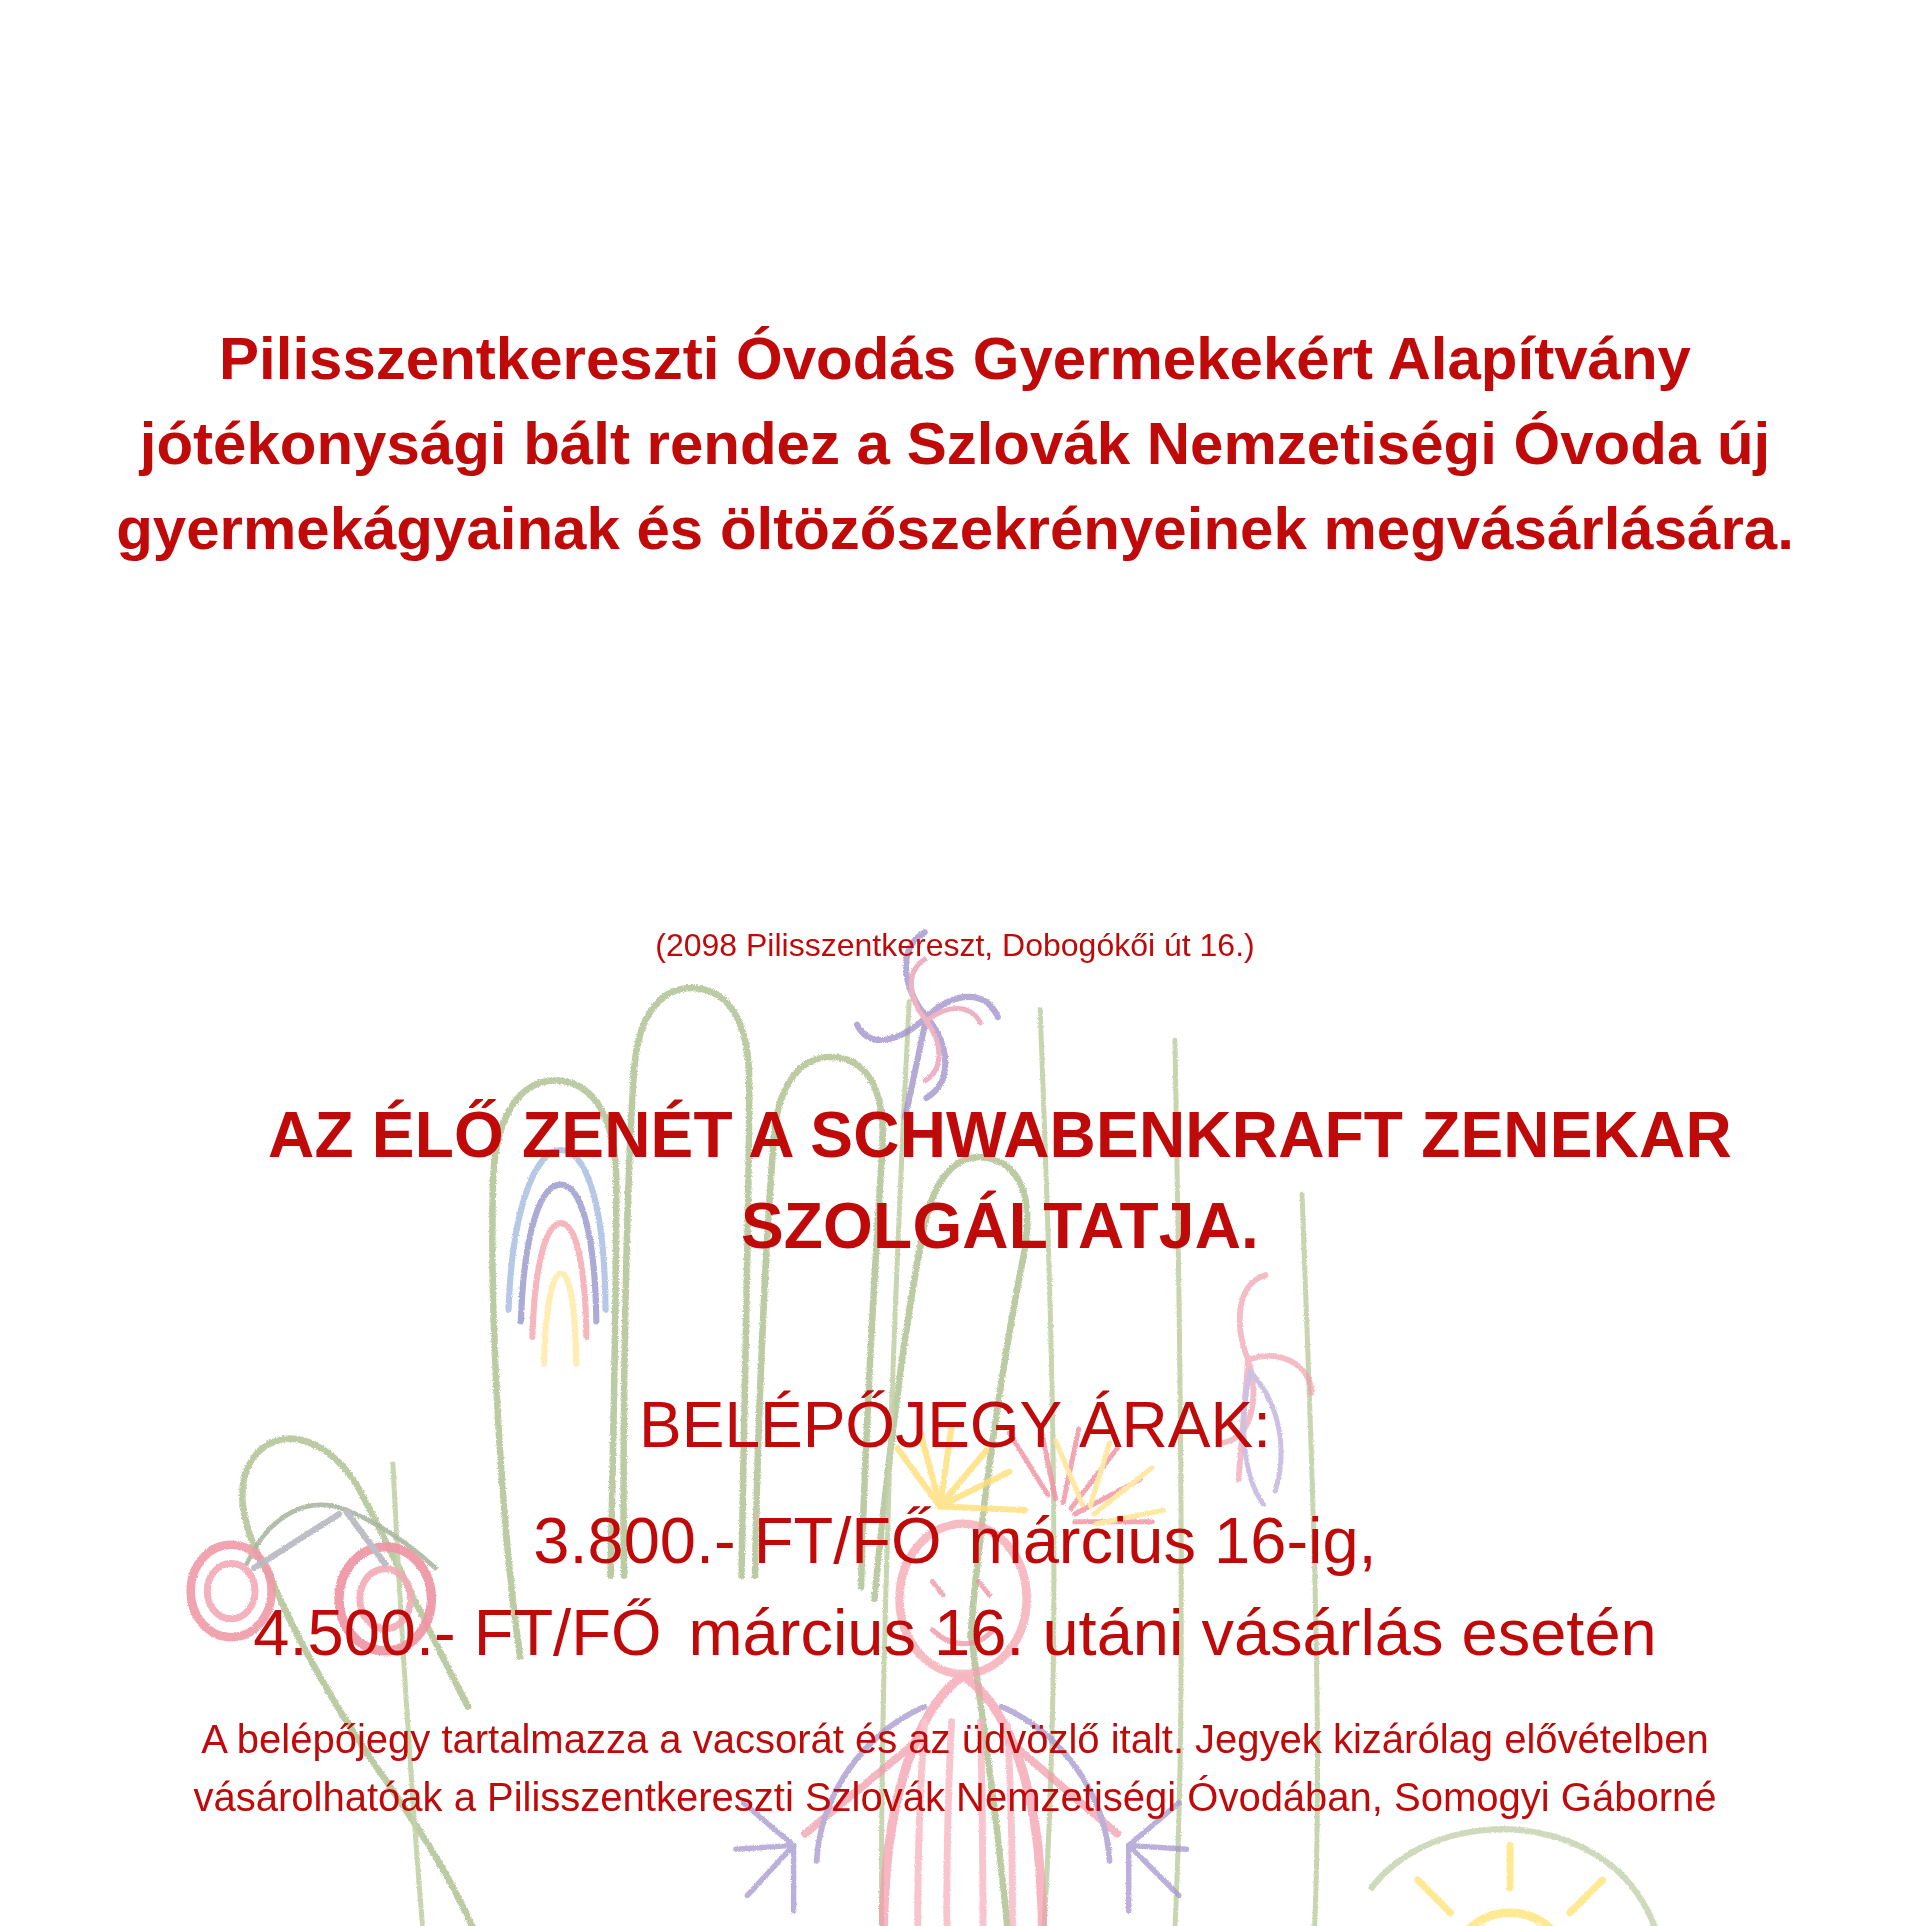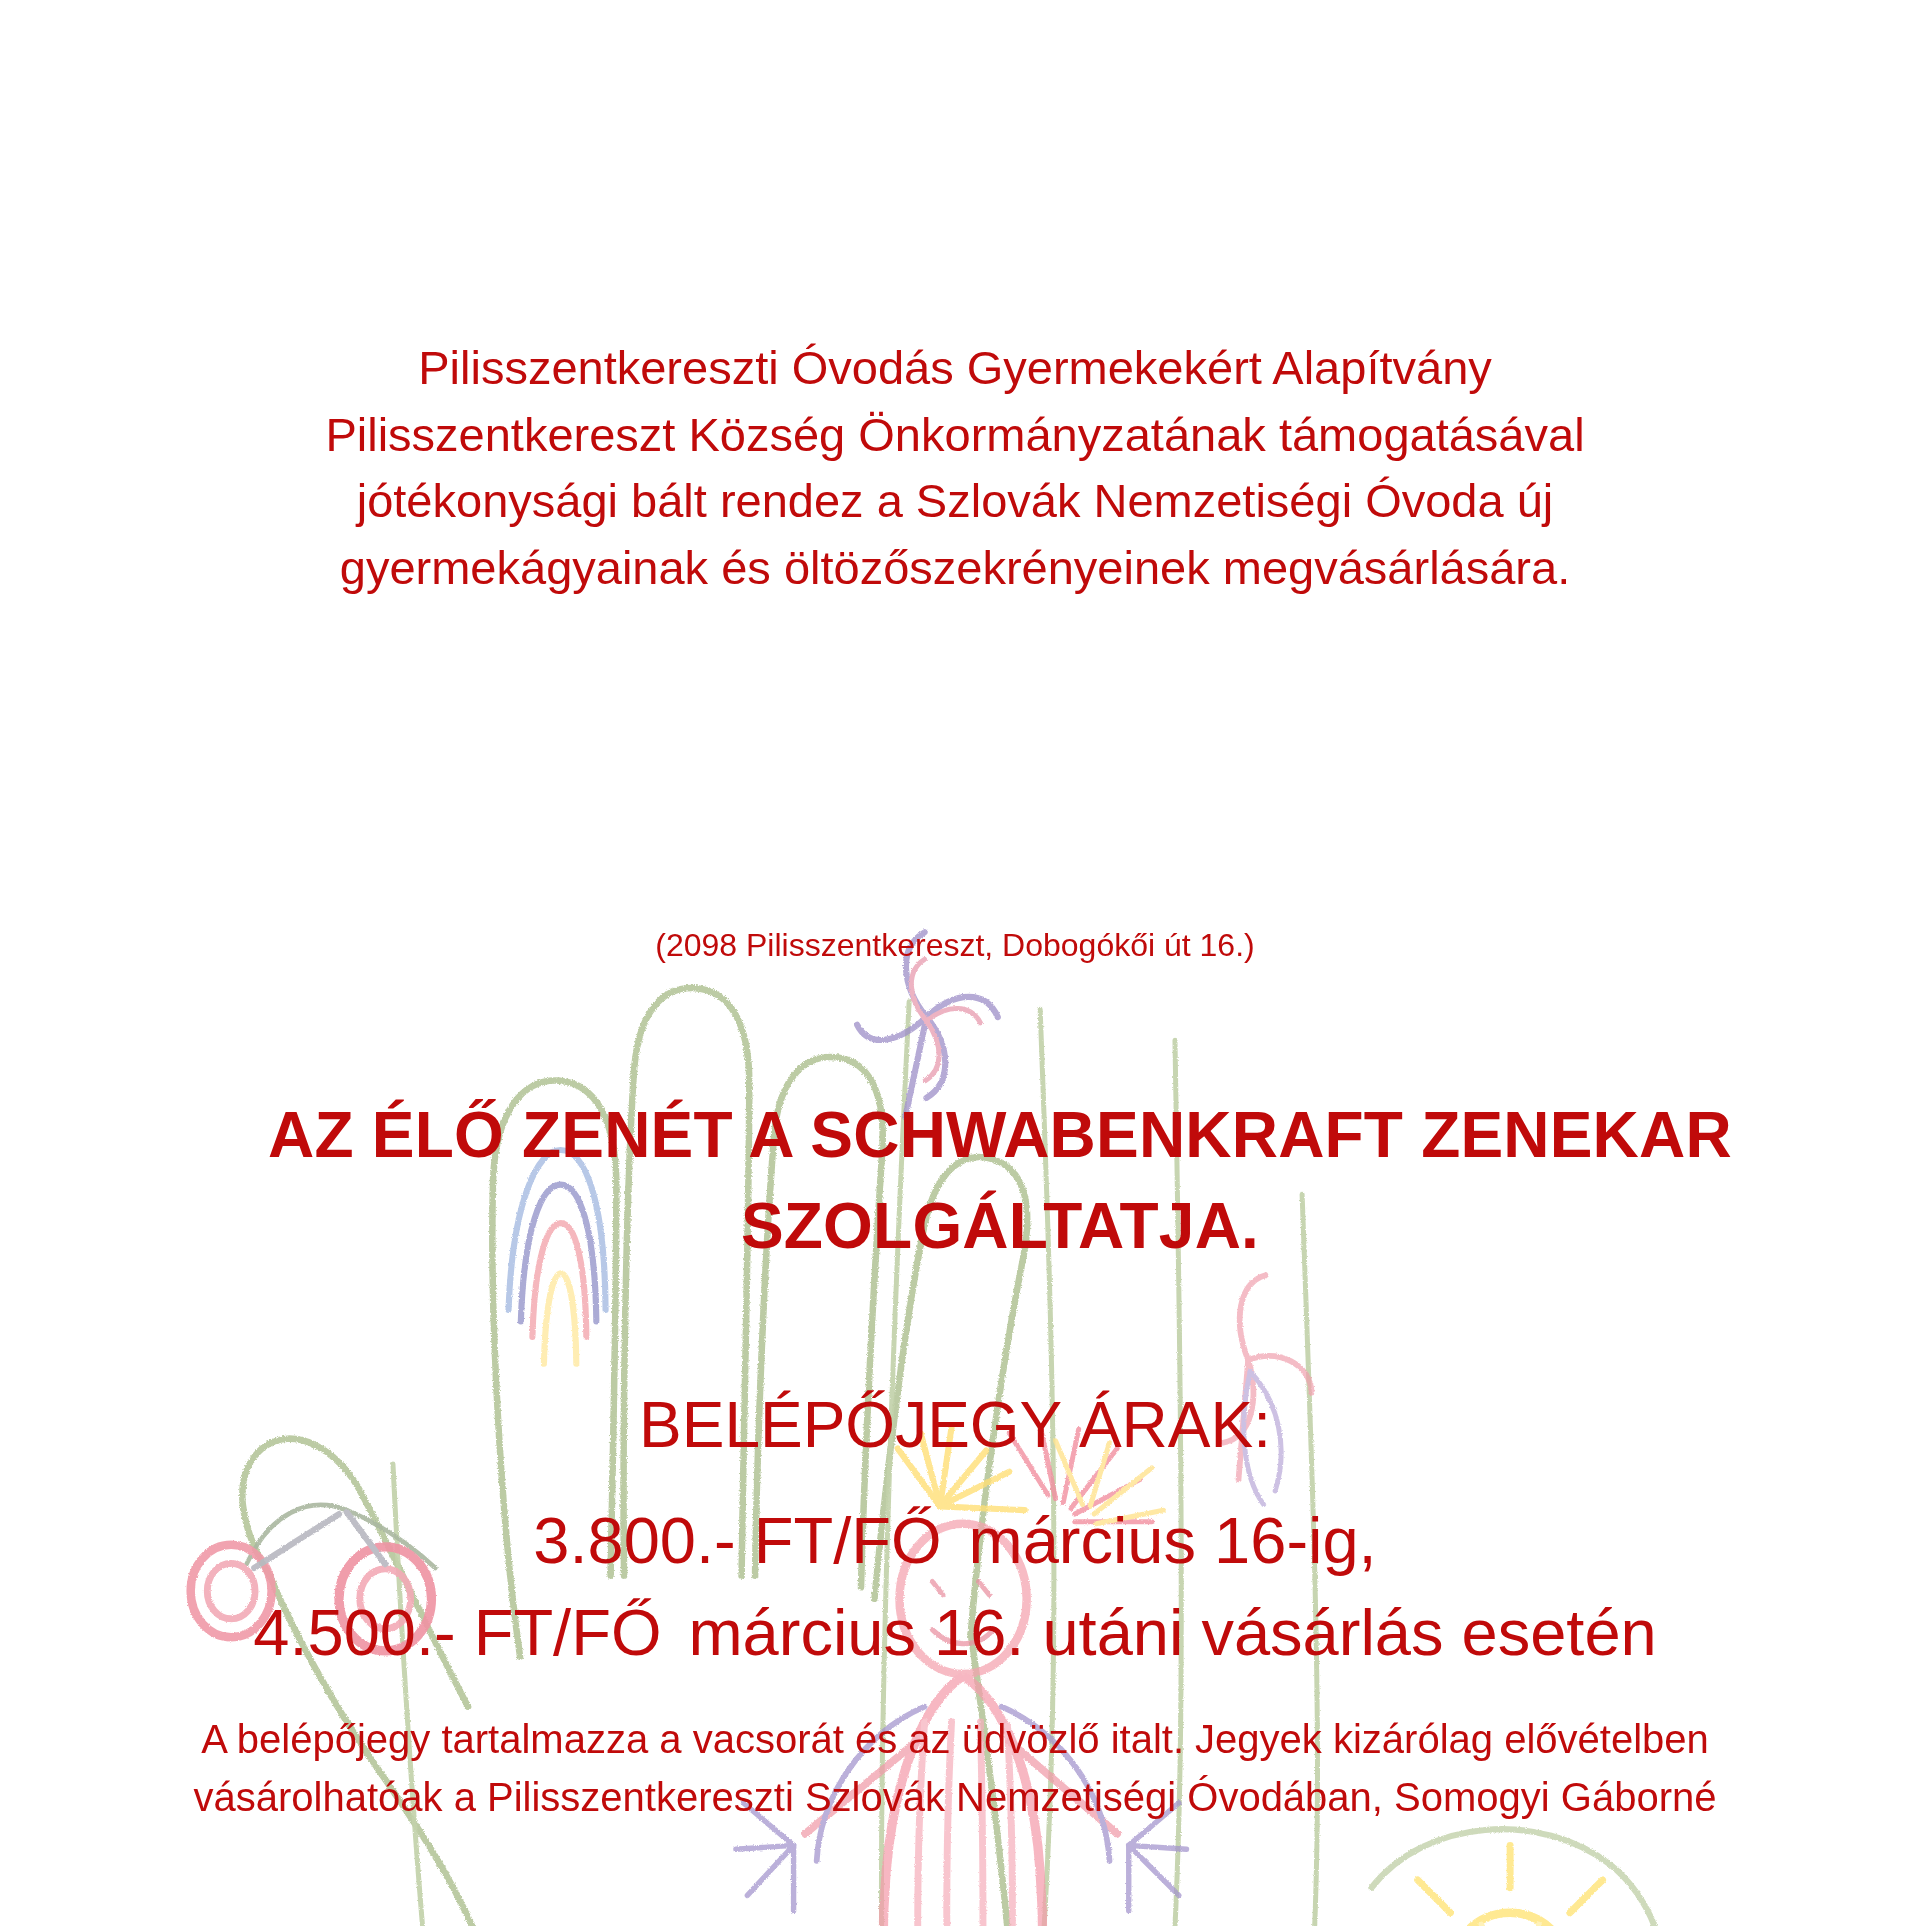--- a/index.html
+++ b/index.html
@@ -41,24 +41,24 @@
   .title {
     top: 35px;
     font-size: 154px;
     line-height: 1.0;
     font-weight: 400;
     letter-spacing: -0.8px;
     white-space: nowrap;
   }
 
   .lead {
-    top: 335px;
-    font-size: 47px;
+    top: 316px;
+    font-size: 60px;
     line-height: 1.42;
-    font-weight: 400;
+    font-weight: 700;
   }
   .lead div { white-space: nowrap; }
 
   .datetime {
     top: 734px;
     font-size: 62px;
     line-height: 1.42;
     font-weight: 700;
     letter-spacing: 0.4px;
   }
@@ -287,21 +287,20 @@
       <path d="M 3560 4900 C 3700 4720 4000 4700 4180 4840 C 4360 4985 4380 5300 4230 5470 C 4090 5630 3800 5650 3640 5530" fill="none" stroke="#c3d2ab" stroke-width="16" stroke-linecap="round"></path>
     </g>
   </svg>
 </div>
 
 <div id="content">
 
 
   <div class="abs lead">
     <div>Pilisszentkereszti Óvodás Gyermekekért Alapítvány</div>
-    <div>Pilisszentkereszt Község Önkormányzatának támogatásával</div>
     <div>jótékonysági bált rendez a Szlovák Nemzetiségi Óvoda új</div>
     <div>gyermekágyainak és öltözőszekrényeinek megvásárlására.</div>
   </div>
 
 
   <div class="abs address">(2098 Pilisszentkereszt, Dobogókői út 16.)</div>
 
   <div class="abs band">
     <div>AZ ÉLŐ ZENÉT A SCHWABENKRAFT ZENEKAR</div>
     <div>SZOLGÁLTATJA.</div>

